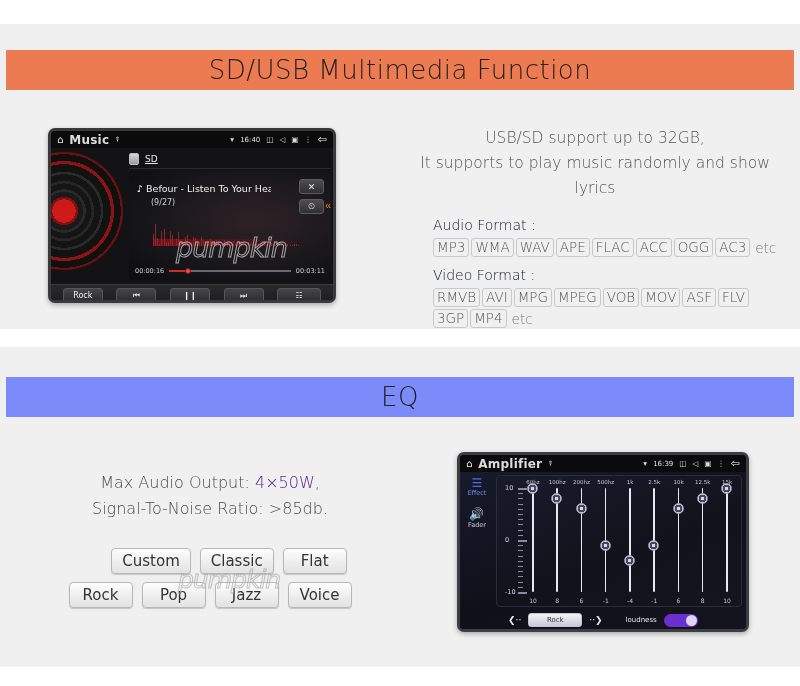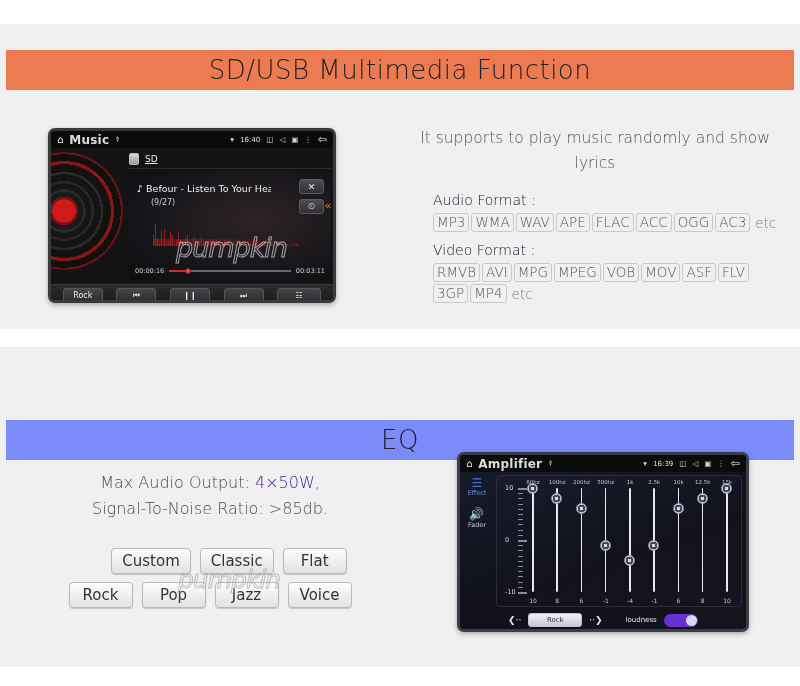--- a/index.html
+++ b/index.html
@@ -16,21 +16,21 @@
   #panel-sd { top: 24px; height: 305px; }
   #panel-eq { top: 347px; height: 320px; }
 
   .banner {
     position: absolute; left: 6px; width: 788px; height: 40px;
     display: flex; align-items: center; justify-content: center;
     color: #222; font-size: 26px; font-weight: 300; letter-spacing: .5px;
     font-family: "DejaVu Sans", sans-serif;
   }
   #banner-sd { top: 50px; background: #ed7b51; }
-  #banner-eq { top: 377px; background: #7b8bfa; margin-top: 43px; }
+  #banner-eq { top: 377px; background: #7b8bfa; }
 
   
   #sd-text { position: absolute; left: 405px; top: 126px; width: 380px; }
   .lead { text-align: center; color: #555; font-size: 15.5px; line-height: 25px;
           font-family: "DejaVu Sans", sans-serif; font-weight: 300; }
   .fmt-group { margin-top: 14px; padding-left: 28px; }
   .fmt-title { color: #0f172a; font-size: 14px; line-height: 21px;
                font-family: "DejaVu Sans", sans-serif; font-weight: 300; }
   .tagrow { display: flex; flex-wrap: wrap; align-items: center; gap: 2px; margin-top: 2px; }
   .tag {
@@ -364,20 +364,21 @@
         <div class="tbtn">❙❙</div>
         <div class="tbtn">⏭</div>
         <div class="tbtn wide">☷</div>
       </div>
     </div>
   </div>
 
   <div class="wm" id="wm-music">pumpkin</div>
 
   <div id="sd-text">
+    <div class="lead">USB/SD support up to 32GB,</div>
     <div class="lead">It supports to play music randomly and show lyrics</div>
 
     <div class="fmt-group">
       <div class="fmt-title">Audio Format :</div>
       <div class="tagrow" id="audio-tags">
           <span class="tag">MP3</span>
           <span class="tag">WMA</span>
           <span class="tag">WAV</span>
           <span class="tag">APE</span>
           <span class="tag">FLAC</span>

